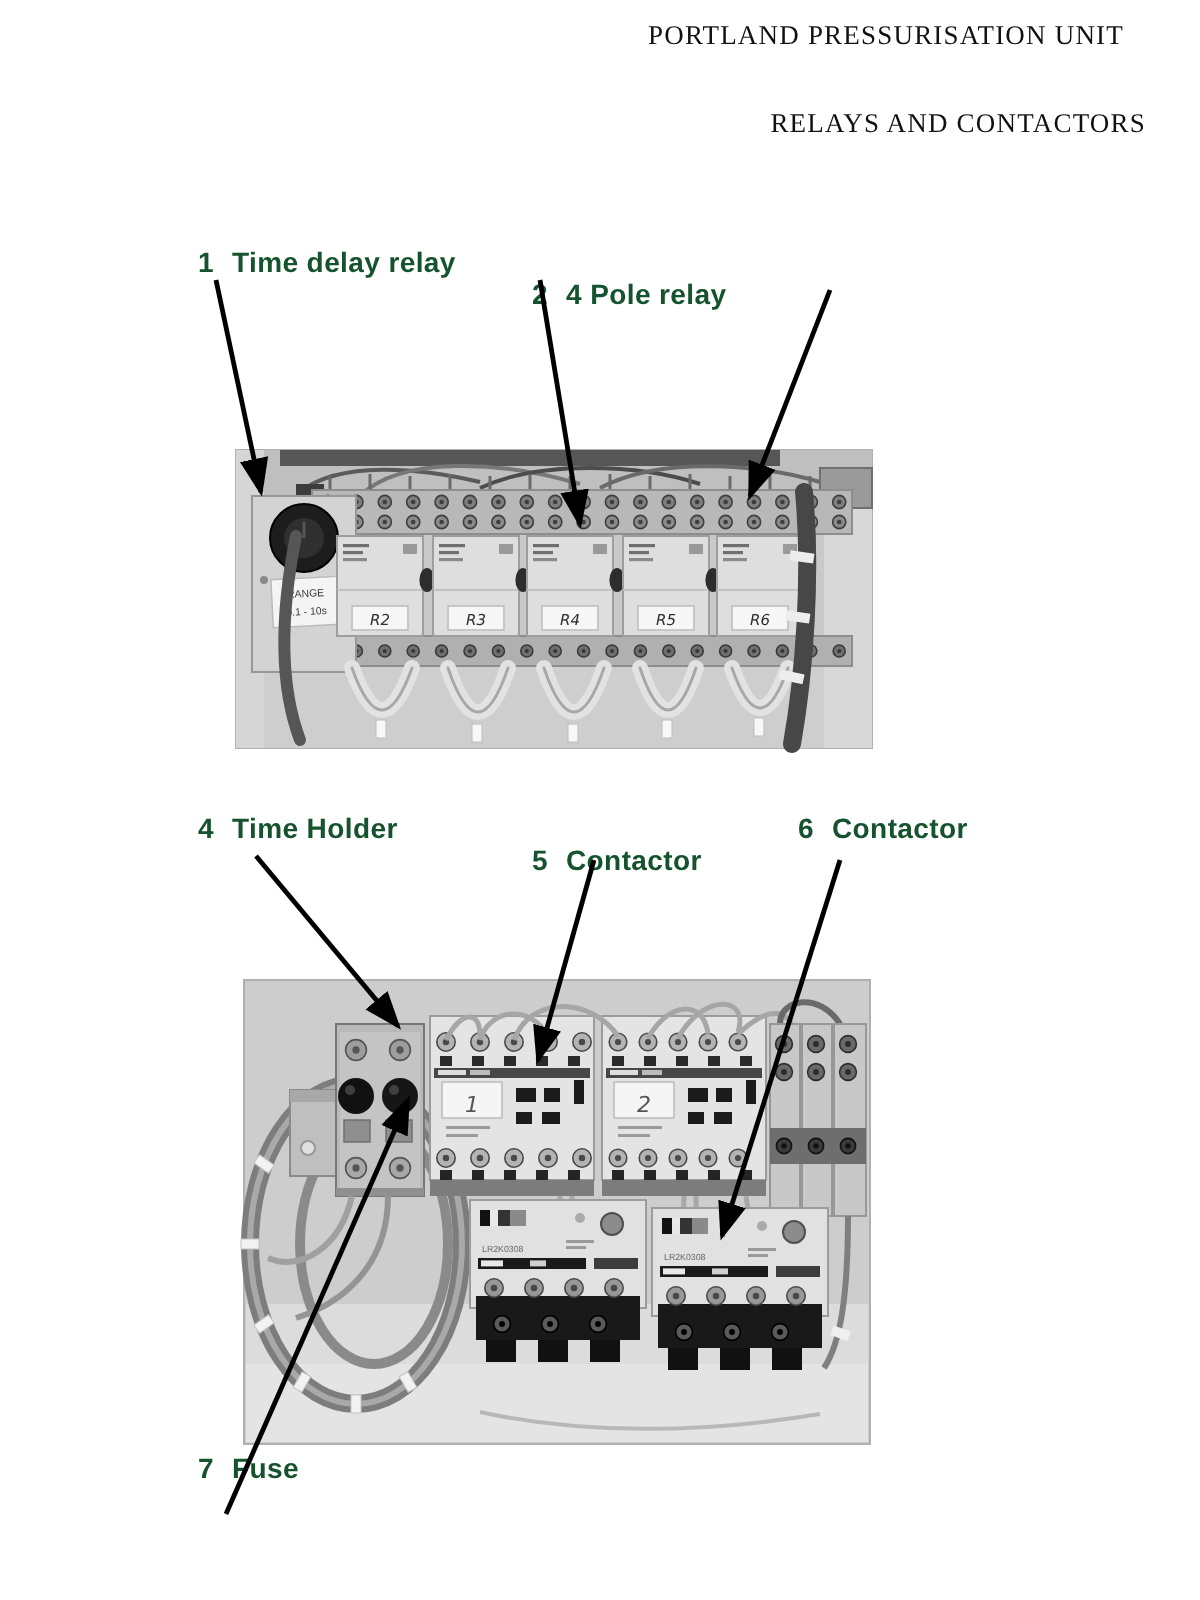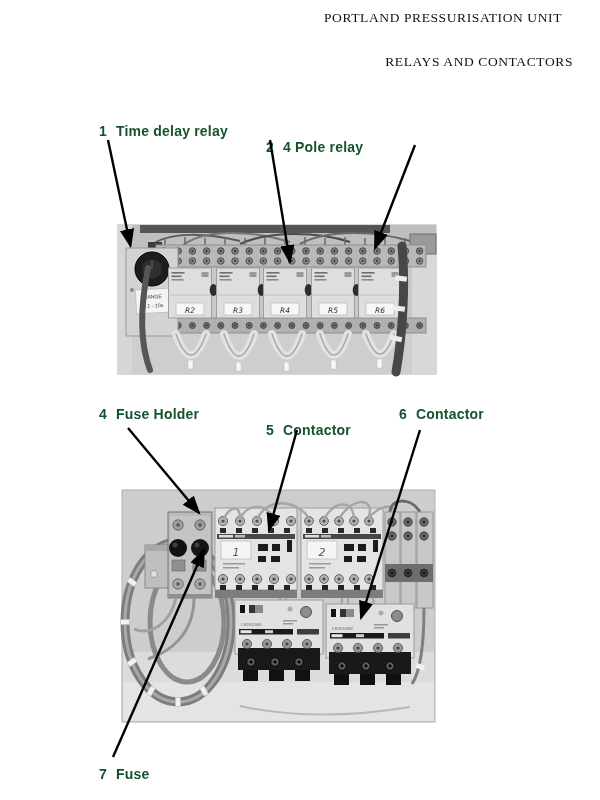--- a/index.html
+++ b/index.html
@@ -13,21 +13,21 @@
   .t2{top:54px;padding-left:11px;}
   .callout{position:absolute;font-weight:bold;font-size:14px;color:#14532d;
            letter-spacing:0.2px;white-space:nowrap;}
   .callout .num{display:inline-block;}
   .callout .txt{display:inline-block;margin-left:9px;}
   .c1,.c4{left:99px;}
   .c2,.c5{left:266px;margin-top:16px;}
   .c3,.c6{left:399px;}
   .c1,.c2,.c3{top:123px;}
   .c4,.c5,.c6{top:406px;}
-  .c7{left:99px;top:766px;}
+  .c7{left:99px;top:726px;}
   svg.fig{position:absolute;display:block;}
   #fig1{left:90px;top:138px;}
   #fig2{left:90px;top:424px;}
   text{font-family:"Liberation Sans",sans-serif;}
   .hand{font-family:"DejaVu Sans",sans-serif;font-style:italic;}
 </style>
 </head>
 <body>
 
 <div class="page">
@@ -35,21 +35,21 @@
   <div class="title t1">PORTLAND PRESSURISATION UNIT</div>
   <div class="title t2">RELAYS AND CONTACTORS</div>
 
   <div class="callout c1">
     <span class="num">1</span><span class="txt">Time delay relay</span>
   </div>
   <div class="callout c2">
     <span class="num">2</span><span class="txt">4 Pole relay</span>
   </div>
   <div class="callout c4">
-    <span class="num">4</span><span class="txt">Fuse Holder</span>
+    <span class="num">4</span><span class="txt">Time Holder</span>
   </div>
   <div class="callout c5">
     <span class="num">5</span><span class="txt">Contactor</span>
   </div>
   <div class="callout c6">
     <span class="num">6</span><span class="txt">Contactor</span>
   </div>
   <div class="callout c7">
     <span class="num">7</span><span class="txt">Fuse</span>
   </div>

